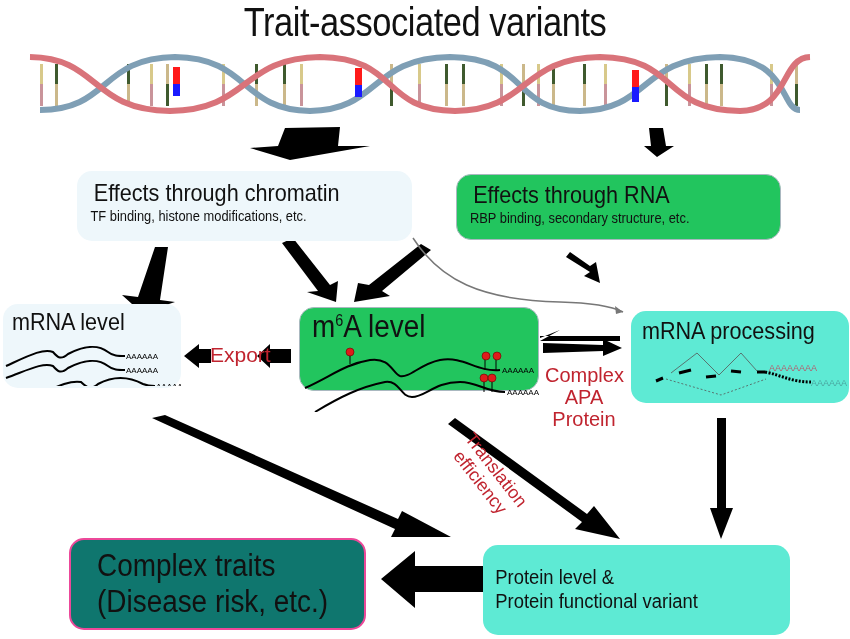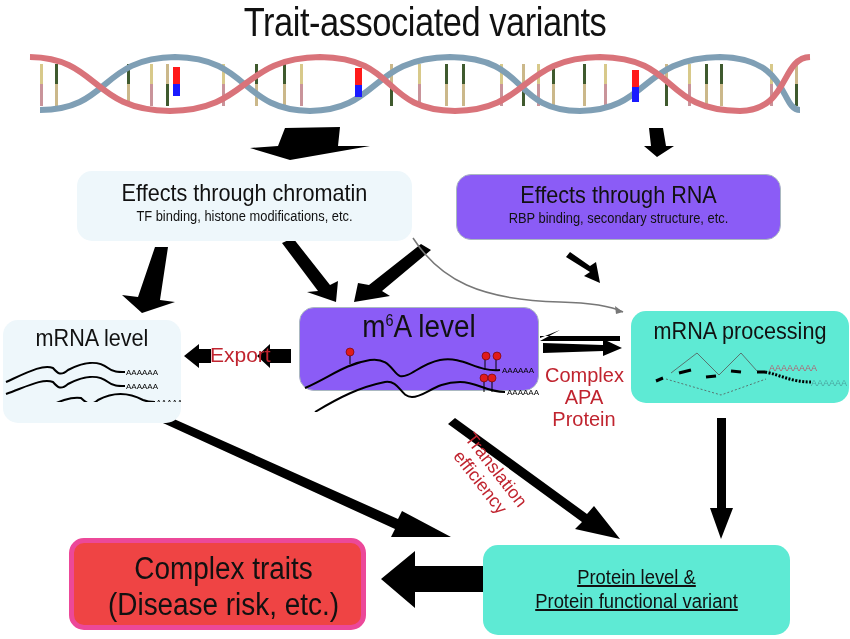--- a/index.html
+++ b/index.html
@@ -1,25 +1,25 @@
 <!DOCTYPE html>
 <html><head>
 <meta charset="utf-8">
 <style>
   html, body { margin: 0; padding: 0; background: #ffffff; }
   body { width: 850px; height: 639px; position: relative; overflow: hidden;
          font-family: "Liberation Sans", sans-serif; color: #111; }
   .abs { position: absolute; }
   #title { left: 0; top: 0; width: 850px; text-align: center; font-size: 40px;
            transform: scaleX(0.86); transform-origin: center top; letter-spacing: -0.5px; line-height: 44px; }
-  .box { position: absolute; border-radius: 15px; box-sizing: border-box; text-align: center; }
+  .box { position: absolute; border-radius: 15px; box-sizing: border-box; text-align: left; }
   .box.light { background: #eef7fb; }
-  .box.blue { background: #8b5cf6; border: 1.5px solid #aab8c0; }
+  .box.blue { background: #22c55e; border: 1.5px solid #aab8c0; }
   .box.pale { background: #5eead4; }
-  .box.grey { background: #ef4444; border: 5px solid #ec4899; padding-left: 12px; }
+  .box.grey { background: #0f766e; border: 2px solid #ec4899; padding-left: 12px; }
   .h-main { font-size: 24px; line-height: 28px; transform: scaleX(0.9); }
   .h-sub { font-size: 14px; line-height: 18px; transform: scaleX(0.92); }
   .red { color: #c0242f; }
   svg#diagram { position: absolute; left: 0; top: 0; }
 </style>
 </head>
 <body>
 
 <div id="title" class="abs">Trait-associated variants</div>
 
@@ -111,21 +111,21 @@
 <div class="box light" style="left:77px; top:171px; width:335px; height:70px;">
   <div class="h-main" style="margin-top:8px;">Effects through chromatin</div>
   <div class="h-sub">TF binding, histone modifications, etc.</div>
 </div>
 
 <div class="box blue" style="left:456px; top:174px; width:325px; height:66px;">
   <div class="h-main" style="margin-top:6px;">Effects through RNA</div>
   <div class="h-sub">RBP binding, secondary structure, etc.</div>
 </div>
 
-<div class="box light" style="left:3px; top:320px; width:178px; height:103px;">
+<div class="box light" style="left:3px; top:304px; width:178px; height:84px;">
   <div class="h-main" style="margin-top:4px;">mRNA level</div>
   <svg width="178" height="50" style="position:absolute; left:0; top:32px;">
     <g fill="none" stroke="#000" stroke-width="2">
       <path d="M3,30 C25,20 40,12 50,16 C55,22 58,24 65,18 C80,10 95,8 105,16 C110,20 115,20 122,20"></path>
       <path d="M3,42 C25,34 40,26 50,30 C55,36 58,38 65,32 C80,24 95,22 105,30 C110,34 115,34 122,34"></path>
       <path d="M37,58 C55,50 68,44 78,46 C84,52 88,54 95,48 C110,40 125,40 140,48 C145,50 148,50 152,50"></path>
     </g>
     <g font-size="8" fill="#000" font-family="'Liberation Sans', sans-serif">
       <text x="123" y="23">AAAAAA</text>
       <text x="123" y="37">AAAAAA</text>
@@ -193,16 +193,16 @@
 <div class="abs red" style="left:444px; top:456px; font-size:18px; line-height:20px; text-align:center; transform:rotate(52deg); transform-origin:center;">
   <div>Translation</div>
   <div>efficiency</div>
 </div>
 
 <div class="box grey" style="left:69px; top:538px; width:297px; height:92px;">
   <div style="font-size:31px; line-height:36px; margin-top:8px; transform:scaleX(0.9);">Complex traits</div>
   <div style="font-size:31px; line-height:36px; transform:scaleX(0.9);">(Disease risk, etc.)</div>
 </div>
 
-<div class="box pale" style="left:483px; top:545px; width:307px; height:90px;text-decoration:underline;">
+<div class="box pale" style="left:483px; top:545px; width:307px; height:90px;">
   <div style="font-size:20px; line-height:24px; margin-top:20px; transform:scaleX(0.92);">Protein level &amp;</div>
   <div style="font-size:20px; line-height:24px; transform:scaleX(0.92);">Protein functional variant</div>
 </div>
 
 </body></html>

